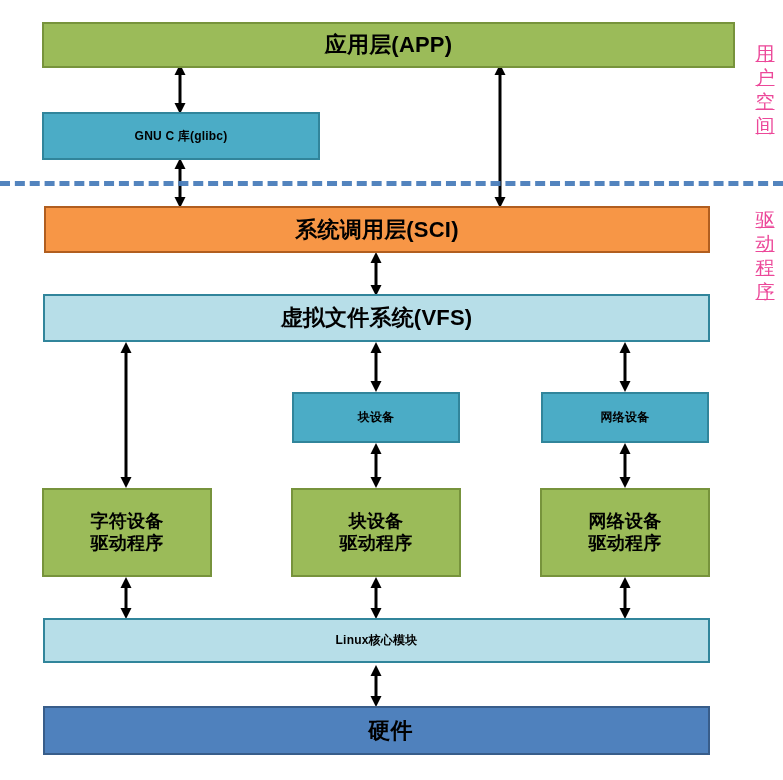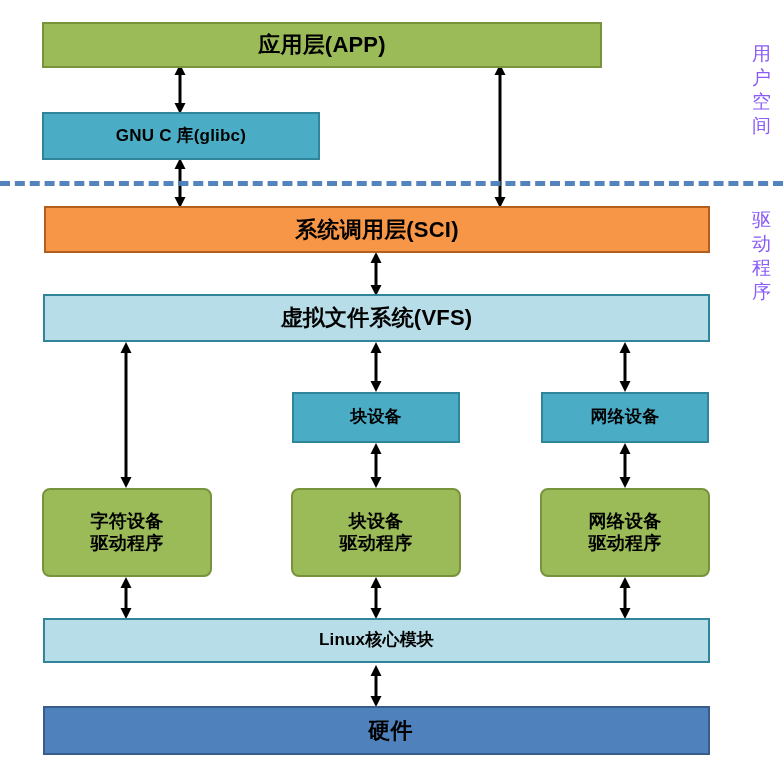--- a/index.html
+++ b/index.html
@@ -32,39 +32,41 @@
     letter-spacing: 0.2px;
     white-space: pre-line;
   }
   .box.green   { background: #9BBB59; border: 2px solid #77933C; }
   .box.teal    { background: #4BACC6; border: 2px solid #31859B; }
   .box.orange  { background: #F79646; border: 2px solid #B15E1F; }
   .box.ltblue  { background: #B7DEE8; border: 2px solid #31859B; }
   .box.blue    { background: #4F81BD; border: 2px solid #385D8A; padding-left: 28px; }
 
   .fs-large { font-size: 22px; }
-  .fs-mid   { font-size: 17px; }
-  .fs-small { font-size: 18px; border-radius: 8px; }
+  .fs-mid   { font-size: 12px; }
+  .fs-small { font-size: 18px; }
 
   
   .divider {
     position: absolute;
     border-top: 5px dashed #4A7EBB;
     opacity: 0.95;
   }
 
   
   .side-label {
     position: absolute;
     width: 26px;
     font-size: 19px;
-    color: #8b5cf6;
+    color: #ec4899;
+    text-align: center;
     line-height: 1.26;
     word-break: break-all;
     writing-mode: horizontal-tb;
+    text-decoration: underline;
   }
 
   
   .arrow {
     position: absolute;
   }
   .arrow svg { display: block; }
 </style>
 </head>
 <body>
@@ -170,21 +172,21 @@
   <div class="arrow" style="left:366px; top:665px; width:20px; height:42px;">
     <svg width="20" height="42" viewBox="0 0 20 42">
       <line x1="10" y1="9" x2="10" y2="33" stroke="#000" stroke-width="3"></line>
       <polygon points="10,0 4.5,11 15.5,11" fill="#000"></polygon>
       <polygon points="10,42 4.5,31 15.5,31" fill="#000"></polygon>
     </svg>
   </div>
 
   <div class="divider" style="left:0px; top:181px; width:783px;"></div>
 
-  <div class="box green fs-large" style="left:42px; top:22px; width:560px; height:46px;">应用层(APP)</div>
+  <div class="box green fs-large" style="left:42px; top:22px; width:693px; height:46px;">应用层(APP)</div>
 
   <div class="box teal fs-mid" style="left:42px; top:112px; width:278px; height:48px;">GNU C 库(glibc)</div>
 
   <div class="box orange fs-large" style="left:44px; top:206px; width:666px; height:47px;">系统调用层(SCI)</div>
 
   <div class="box ltblue fs-large" style="left:43px; top:294px; width:667px; height:48px;">虚拟文件系统(VFS)</div>
 
   <div class="box teal fs-mid" style="left:292px; top:392px; width:168px; height:51px;">块设备</div>
 
   <div class="box teal fs-mid" style="left:541px; top:392px; width:168px; height:51px;">网络设备</div>

